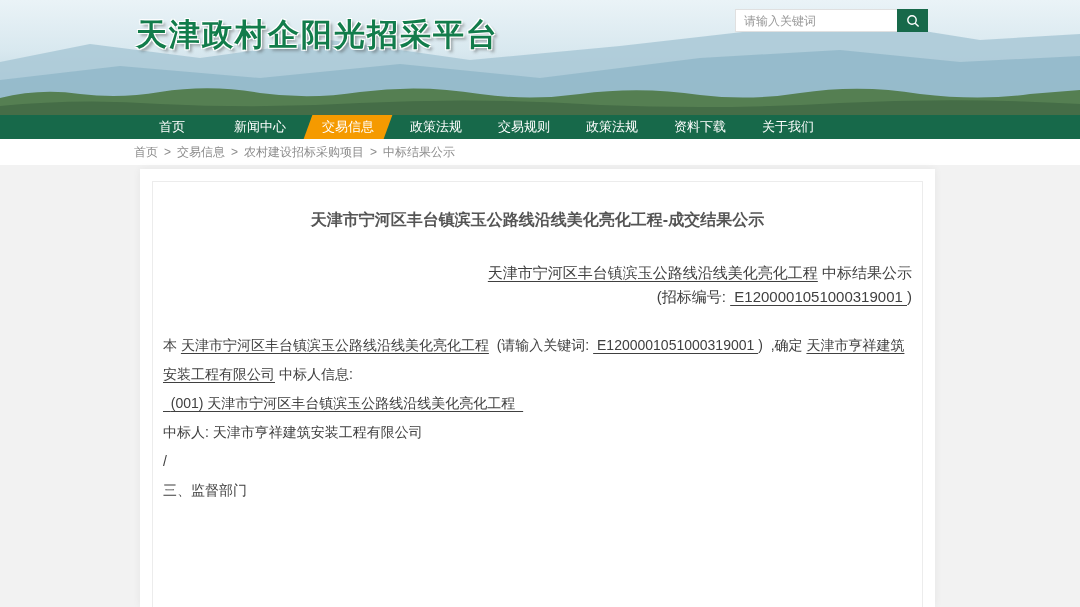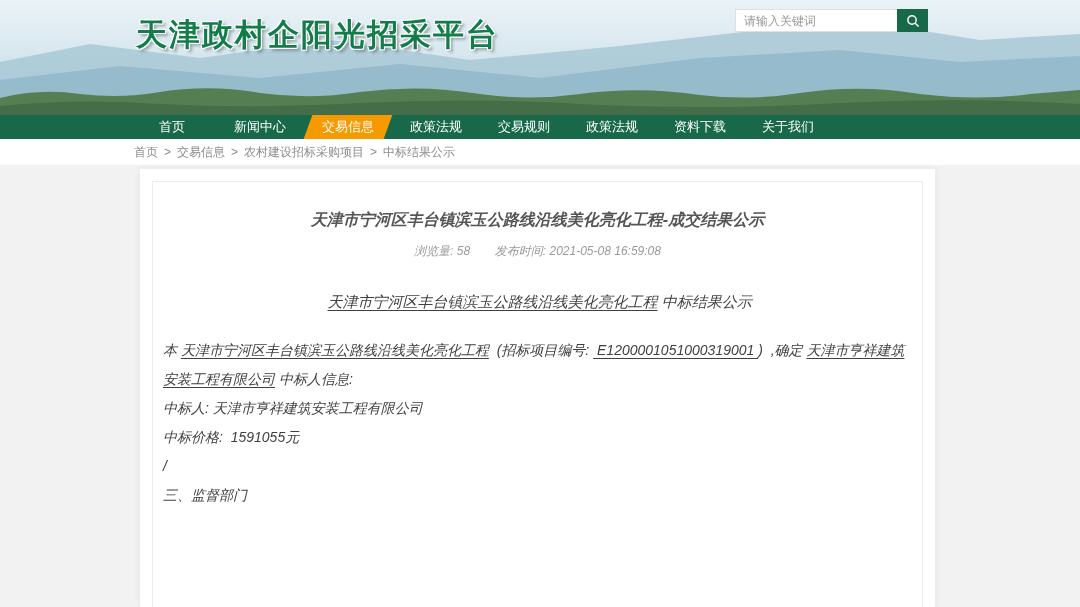--- a/index.html
+++ b/index.html
@@ -28,29 +28,29 @@
   .nav-item.active::before { content:""; position:absolute; left:4px; right:4px; top:0; bottom:0;
     background:#f59a00; transform:skewX(-20deg); }
 
   
   .breadcrumb { height:26px; line-height:26px; background:#fff; padding-left:134px;
     font-size:12px; color:#8c8c8c; }
   .breadcrumb .sep { margin:0 6px; color:#8c8c8c; }
   .crumb { color:#8c8c8c; cursor:pointer; }
 
   
-  .main { background:#f2f2f2; padding:4px 0 0 140px; height:442px;font-style:italic; }
+  .main { background:#f2f2f2; padding:4px 0 0 140px; height:442px; }
   .container { width:795px; background:#fff; padding:12px; box-shadow:0 0 8px rgba(0,0,0,.06); height:100%; }
   .inner { border:1px solid #ececec; min-height:560px; padding:24px 10px 30px 10px; }
 
   .article-title { text-align:center; font-size:16px; font-weight:600; color:#555; margin-top:4px; }
   .article-meta { text-align:center; font-size:12px; color:#999; margin-top:12px; }
   .article-meta .gap { display:inline-block; width:18px; }
 
-  .heading-line { text-align:center; font-size:15px; color:#404040; line-height:24px; white-space:pre-wrap; }
+  .heading-line { text-align:right; font-size:15px; color:#404040; line-height:24px; white-space:pre-wrap; }
   .heading-block { margin-top:30px; }
 
   .article-body { margin-top:22px; font-size:14px; color:#404040; }
   .article-line { line-height:29px; white-space:pre-wrap; }
   .u { text-decoration:underline; text-underline-offset:3px; }
 </style>
 </head>
 <body>
 
 <div class="banner">
@@ -86,36 +86,30 @@
 <div class="breadcrumb">
   <span class="crumb">首页</span><span class="sep">&gt;</span><span class="crumb">交易信息</span><span class="sep">&gt;</span><span class="crumb">农村建设招标采购项目</span><span class="sep">&gt;</span><span class="crumb">中标结果公示</span>
 </div>
 
 <div class="main">
   <div class="container">
     <div class="inner">
 
       <div class="article-title">天津市宁河区丰台镇滨玉公路线沿线美化亮化工程-成交结果公示</div>
 
-      <div class="article-meta">
-        <span>浏览量:</span>
-        <span>58</span>
-        <span class="gap"></span>
-        <span>发布时间:</span>
-        <span>2021-05-08 16:59:08</span>
-      </div>
 
       <div class="heading-block">
         <div class="heading-line"><span> </span><span class="u">天津市宁河区丰台镇滨玉公路线沿线美化亮化工程</span><span> 中标结果公示</span></div>
+        <div class="heading-line"><span>(招标编号: </span><span class="u"> E1200001051000319001 </span><span>)</span></div>
       </div>
 
       <div class="article-body">
-        <div class="article-line"><span>本 </span><span class="u">天津市宁河区丰台镇滨玉公路线沿线美化亮化工程</span><span>  (招标项目编号: </span><span class="u"> E1200001051000319001 </span><span>)  ,确定 </span><span class="u">天津市亨祥建筑安装工程有限公司</span><span> 中标人信息:</span></div>
+        <div class="article-line"><span>本 </span><span class="u">天津市宁河区丰台镇滨玉公路线沿线美化亮化工程</span><span>  (请输入关键词: </span><span class="u"> E1200001051000319001 </span><span>)  ,确定 </span><span class="u">天津市亨祥建筑安装工程有限公司</span><span> 中标人信息:</span></div>
+        <div class="article-line"><span class="u">  (001) 天津市宁河区丰台镇滨玉公路线沿线美化亮化工程  </span></div>
         <div class="article-line"><span>中标人: 天津市亨祥建筑安装工程有限公司</span></div>
-        <div class="article-line"><span>中标价格:  1591055元</span></div>
         <div class="article-line"><span>/</span></div>
         <div class="article-line"><span>三、监督部门</span></div>
 
       </div>
 
     </div>
   </div>
 </div>
 
 </body></html>

